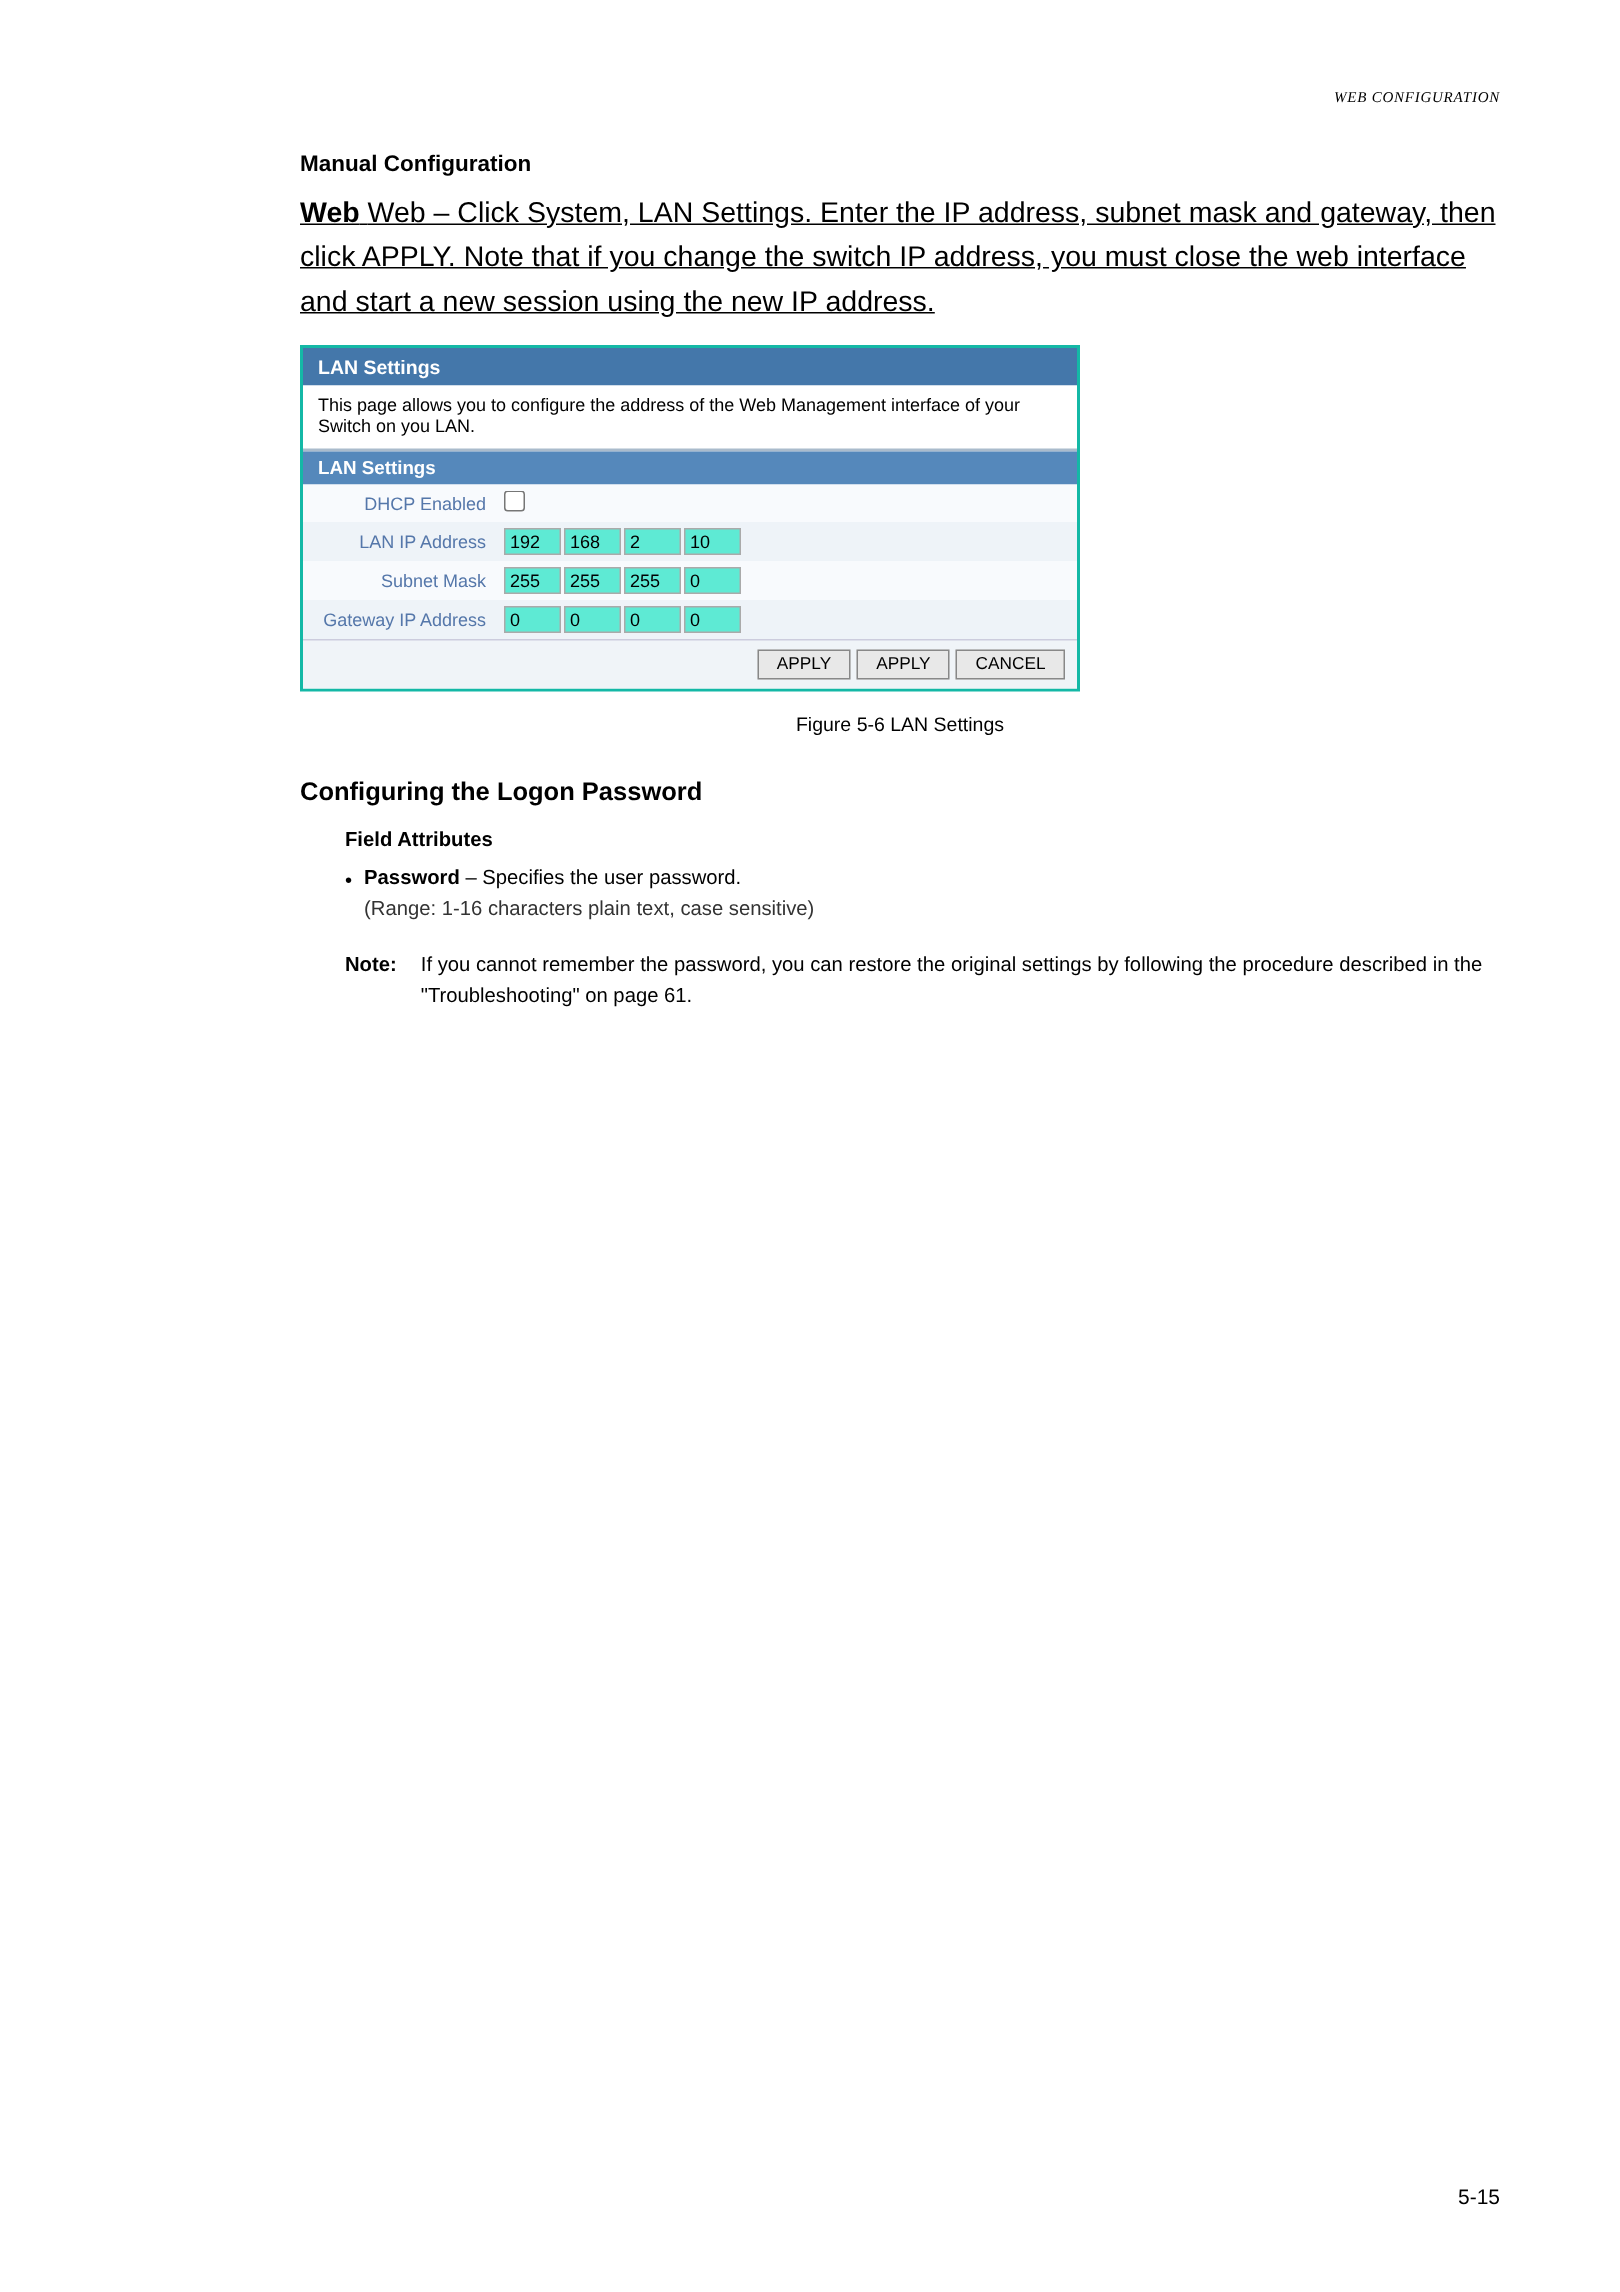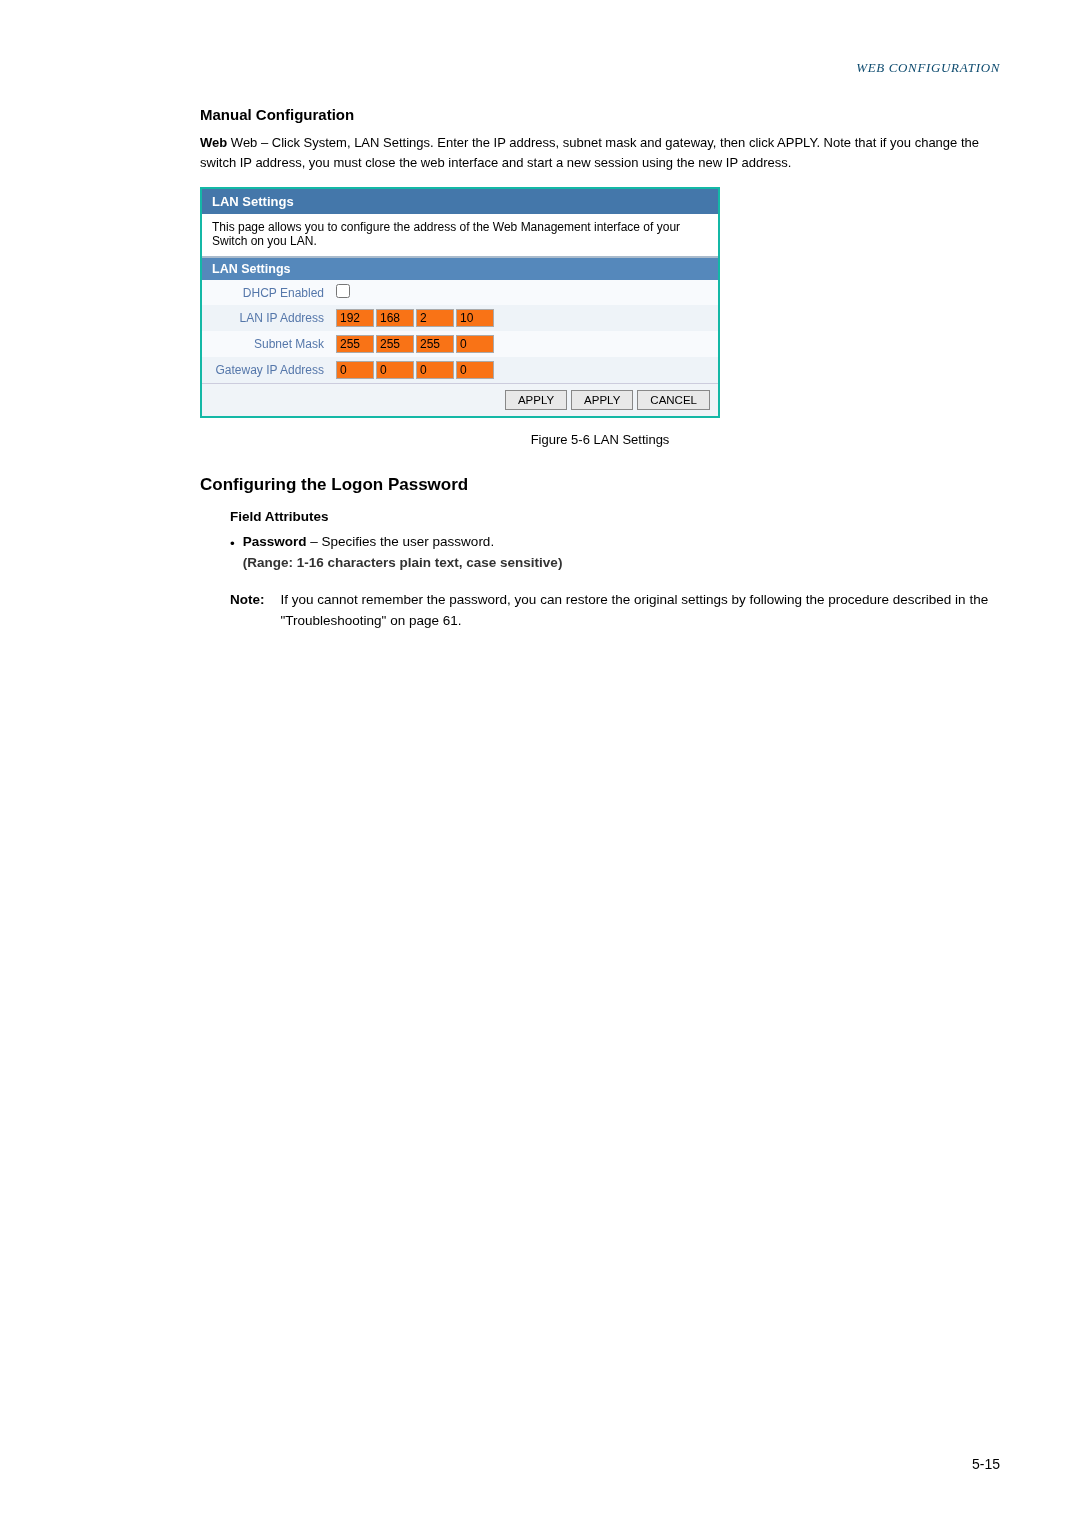--- a/index.html
+++ b/index.html
@@ -16,44 +16,45 @@
     .page-container {
       width: 1080px;
       min-height: 1528px;
       padding: 60px 80px 80px 200px;
       position: relative;
     }
 
     .header-right {
       text-align: right;
       font-style: italic;
-      font-size: 13px;
+      font-size: 10px;
       letter-spacing: 0.05em;
-      color: #0c4a6e;
+      color: #000000;
       margin-bottom: 30px;
       font-family: 'Times New Roman', Times, serif;
     }
 
     .header-right .web-word {
       font-variant: small-caps;
       font-style: italic;
     }
 
     .section-title {
       font-weight: bold;
       font-size: 15px;
       margin-bottom: 10px;
       font-family: Arial, sans-serif;
     }
 
     .body-text {
-      font-size: 13px;
+      font-size: 19px;
       line-height: 1.55;
       margin-bottom: 14px;
       font-family: Arial, sans-serif;
+      text-decoration: underline;
     }
 
     .body-text strong {
       font-weight: bold;
     }
 
     
     .lan-panel {
       border: 2px solid #14b8a6;
       margin-bottom: 14px;
@@ -130,21 +131,21 @@
       align-items: center;
       gap: 2px;
     }
 
     .ip-inputs input {
       width: 38px;
       border: 1px solid #aaa;
       padding: 1px 3px;
       font-size: 12px;
       font-family: Arial, sans-serif;
-      background: #f97316;
+      background: #5eead4;
     }
 
     .lan-buttons-row {
       display: flex;
       justify-content: flex-end;
       gap: 4px;
       padding: 6px 8px;
       background: #f0f4f8;
       border-top: 1px solid #ccd;
     }
@@ -203,21 +204,20 @@
       flex-shrink: 0;
     }
 
     .bullet-text {
       flex: 1;
     }
 
     .bullet-text .indent-line {
       margin-left: 0;
       color: #333;
-      font-weight: bold;
     }
 
     .note-row {
       display: flex;
       align-items: flex-start;
       gap: 16px;
       margin-top: 16px;
       font-family: Arial, sans-serif;
       font-size: 13.5px;
       line-height: 1.55;

